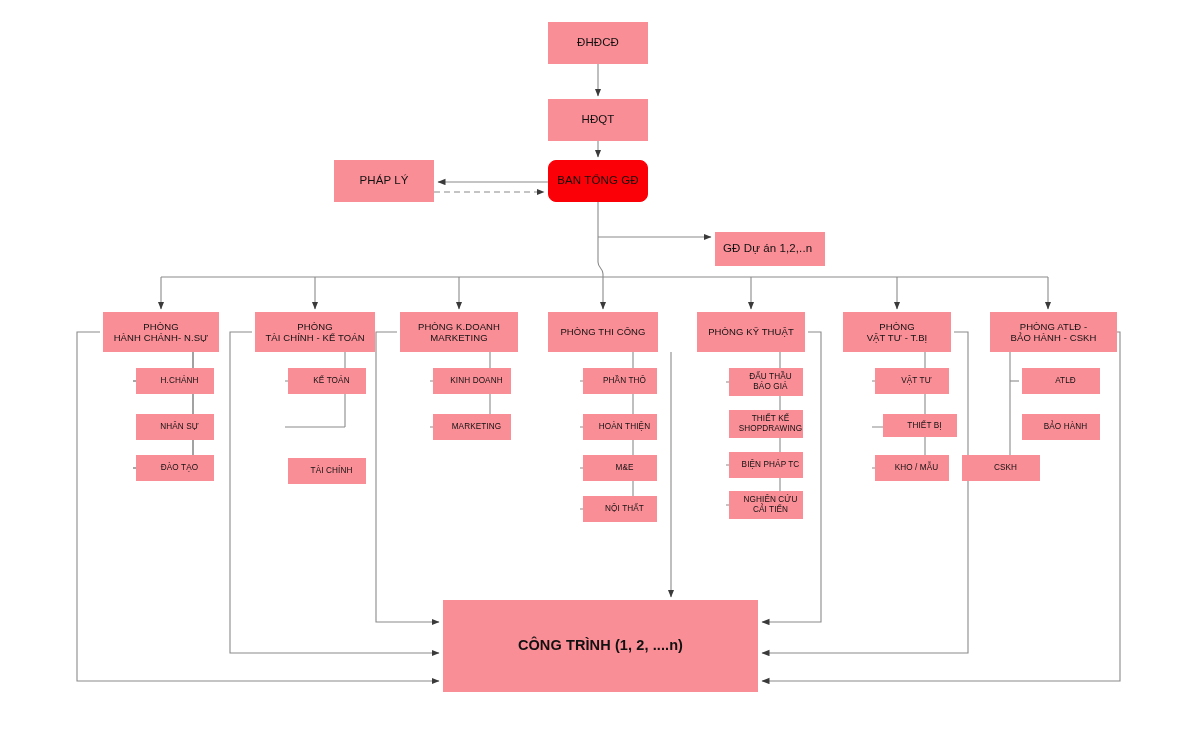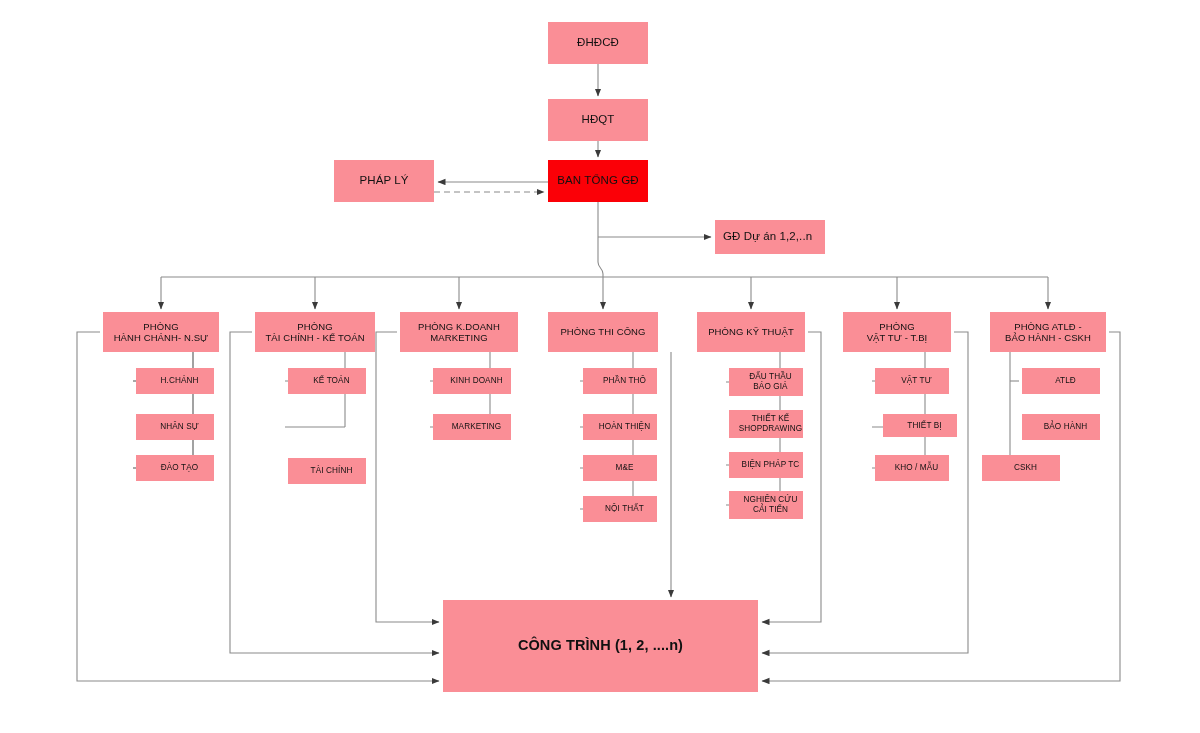--- a/index.html
+++ b/index.html
@@ -29,23 +29,23 @@
     align-items: center;
     justify-content: center;
     text-align: center;
     color: #111111;
     line-height: 1.18;
     white-space: pre-line;
     letter-spacing: 0.1px;
     z-index: 2;
   }
   .lvl-top    { font-size: 11.5px; }
-  .node-ceo   { background: #fb0007; border-color: #fb0007; font-size: 11.5px; }
+  .node-ceo   { background: #fb0007; border-color: #fb0007; font-size: 11.5px; border-radius: 8px; }
   .node-legal { font-size: 11.5px; }
-  .node-pd    { font-size: 11.5px; justify-content: flex-start; padding-left: 7px; text-align: left; }
+  .node-pd    { font-size: 11.5px; justify-content: flex-start; padding-left: 7px; text-align: left; margin-top: 12px; }
   .dept       { font-size: 9.5px; }
   .sub        { font-size: 8.2px; padding-left: 9px; }
   .node-site  { font-size: 14.5px; font-weight: bold; }
 </style>
 </head>
 <body>
 
 <div id="chart-root">
 
   <svg id="edge-layer" viewBox="0 0 1200 733" width="1200" height="733">
@@ -164,20 +164,20 @@
       <div class="node sub" style="left: 729px; top: 410px; width: 74px; height: 28px;">THIẾT KẾ
 SHOPDRAWING</div>
       <div class="node sub" style="left: 729px; top: 452px; width: 74px; height: 26px;">BIỆN PHÁP TC</div>
       <div class="node sub" style="left: 729px; top: 491px; width: 74px; height: 28px;">NGHIÊN CỨU
 CẢI TIẾN</div>
       <div class="node dept" style="left: 843px; top: 312px; width: 108px; height: 40px;">PHÒNG
 VẬT TƯ - T.BỊ</div>
       <div class="node sub" style="left: 875px; top: 368px; width: 74px; height: 26px;">VẬT TƯ</div>
       <div class="node sub" style="left: 875px; top: 414px; width: 74px; height: 23px; margin-left: 8px;">THIẾT BỊ</div>
       <div class="node sub" style="left: 875px; top: 455px; width: 74px; height: 26px;">KHO / MẪU</div>
-      <div class="node dept" style="left: 990px; top: 312px; width: 116px; height: 40px;">PHÒNG ATLĐ -
+      <div class="node dept" style="left: 990px; top: 312px; width: 127px; height: 40px;">PHÒNG ATLĐ -
 BẢO HÀNH - CSKH</div>
       <div class="node sub" style="left: 1022px; top: 368px; width: 78px; height: 26px;">ATLĐ</div>
       <div class="node sub" style="left: 1022px; top: 414px; width: 78px; height: 26px;">BẢO HÀNH</div>
-      <div class="node sub" style="left: 982px; top: 455px; width: 78px; height: 26px; text-align: right;">CSKH</div>
+      <div class="node sub" style="left: 962px; top: 455px; width: 78px; height: 26px; text-align: right;">CSKH</div>
     </div>
 
 </div>
 
 </body></html>

